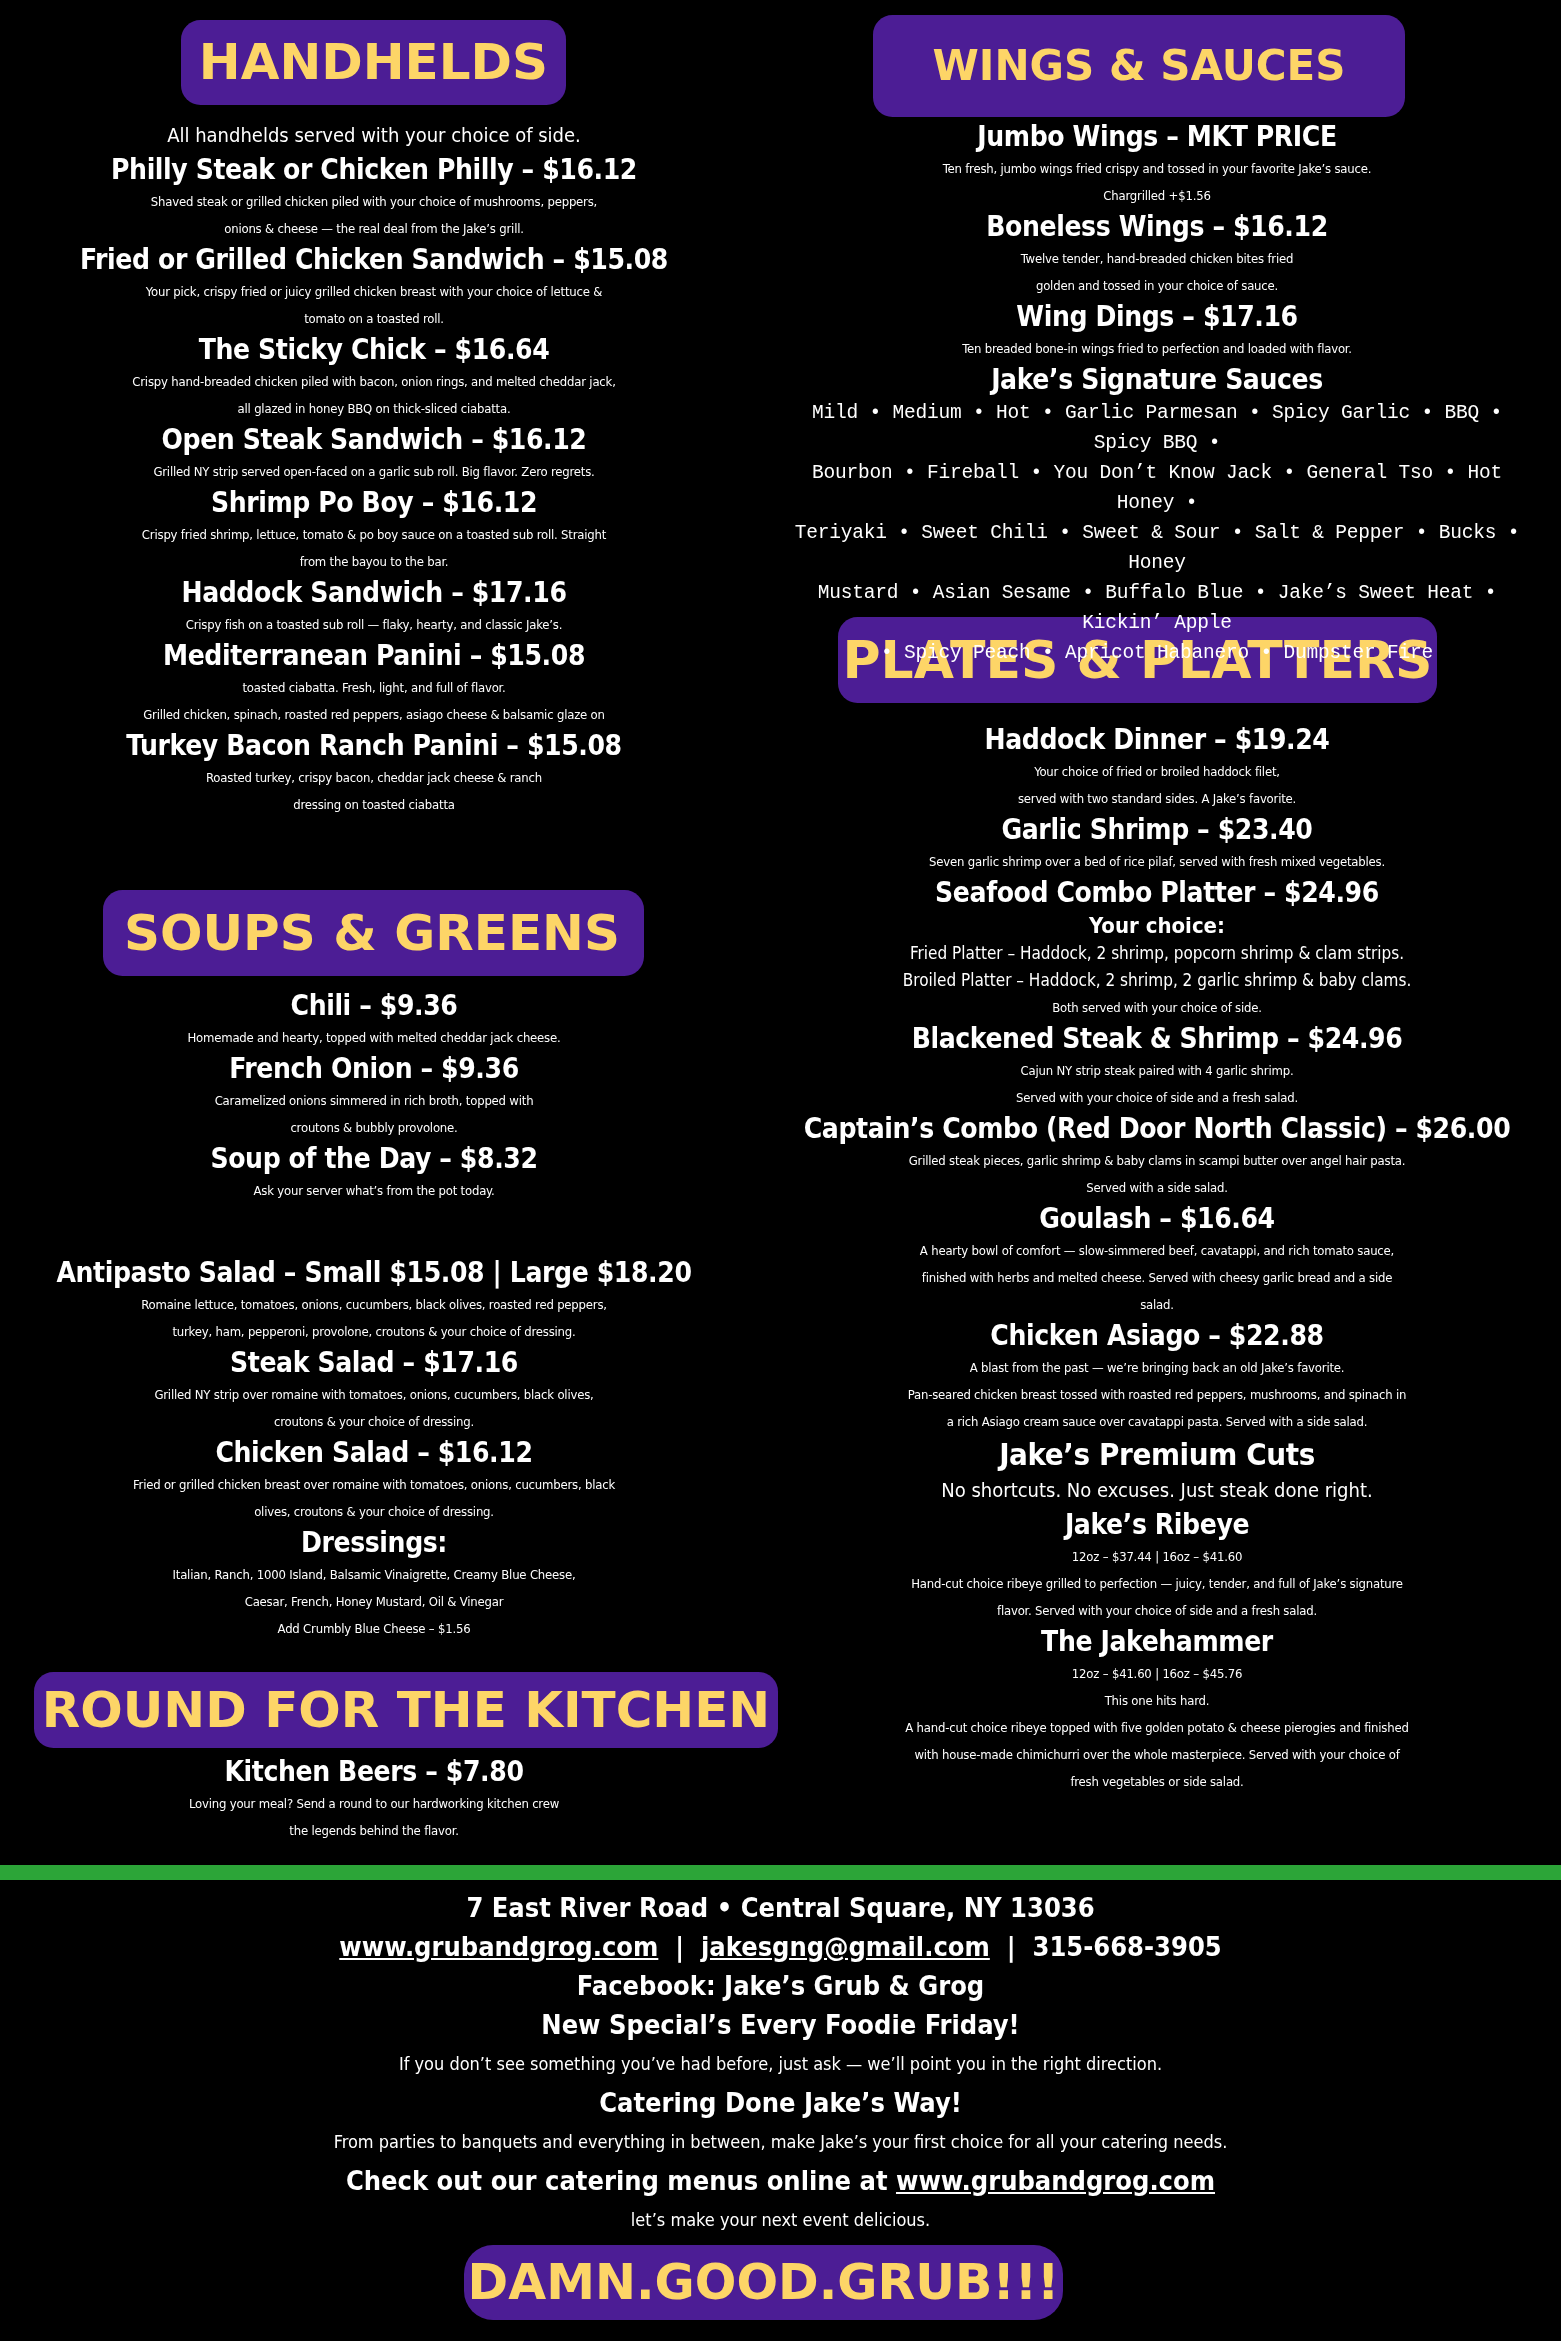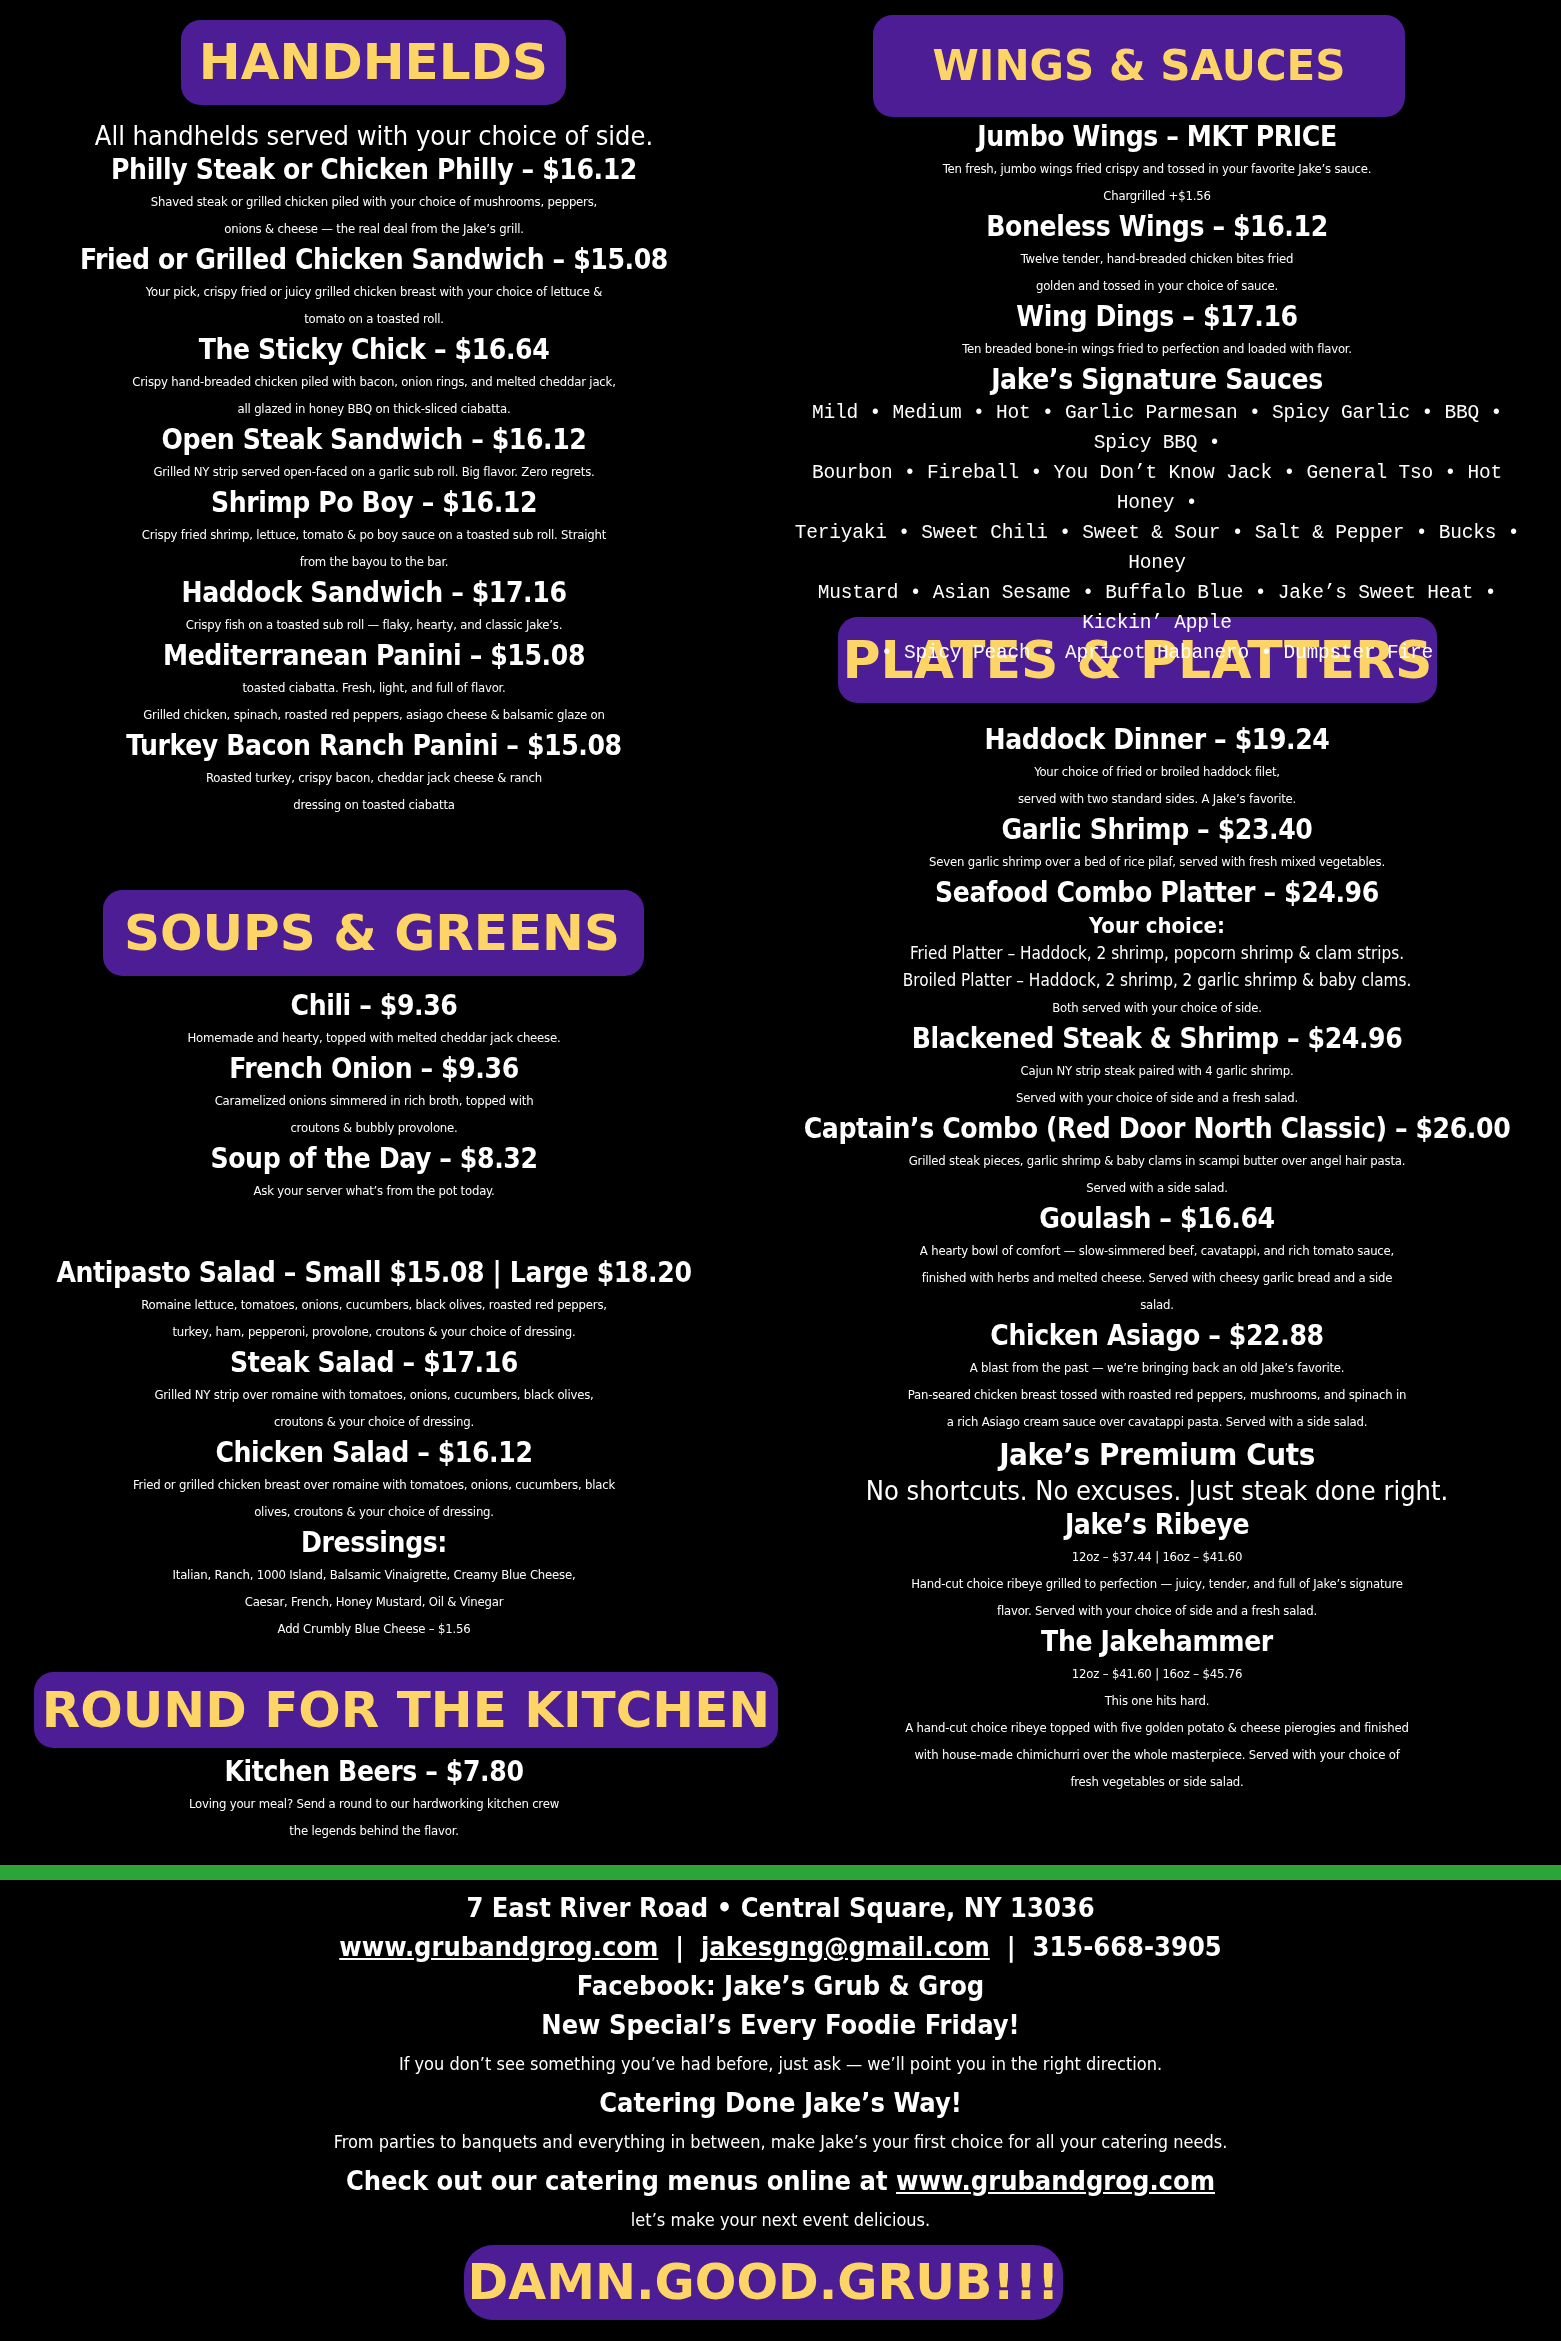--- a/index.html
+++ b/index.html
@@ -6,21 +6,21 @@
   body { width:1561px; height:2342px; position:relative; overflow:hidden; color:#fff;
          font-family:"DejaVu Sans Condensed","DejaVu Sans", sans-serif; }
   .col { position:absolute; text-align:center; }
   .left { left:0; width:748px; }
   .right { left:777px; width:760px; }
   .hdr { position:absolute; background:#4c1d95; border-radius:19.5px; color:#fdd567;
          font-weight:bold; display:flex; align-items:center; justify-content:center;
          font-family:"DejaVu Sans", sans-serif; letter-spacing:0px; }
   .t { font-weight:bold; font-size:28px; line-height:36px; letter-spacing:-0.4px; }
   .d { font-size:13px; line-height:27px; letter-spacing:-0.2px; }
-  .intro { font-size:27px; line-height:33px; }
+  .intro { font-size:20px; line-height:33px; }
   .sub { font-size:17px; line-height:27px; }
   .sub b { font-weight:normal; }
   .sauces { font-size:19.5px; line-height:30px; letter-spacing:-0.2px; padding:0 8.1px;font-family:Liberation Mono, monospace; }
   .greenbar { position:absolute; left:0; top:1865px; width:1561px; height:14.6px; background:#2ca538; }
   .foot { position:absolute; left:0; top:1888px; width:1561px; text-align:center; }
   .fb { font-weight:bold; font-size:27px; line-height:39px; }
   .fn { font-size:18px; line-height:39px; }
   .u { text-decoration:underline; }
 </style>
 </head>

